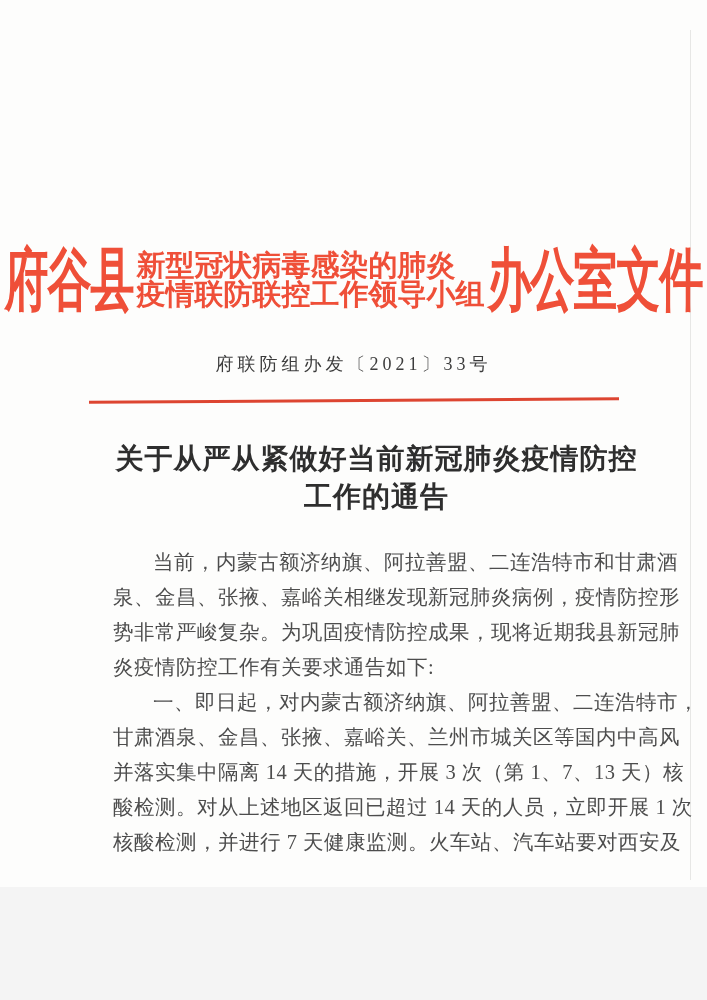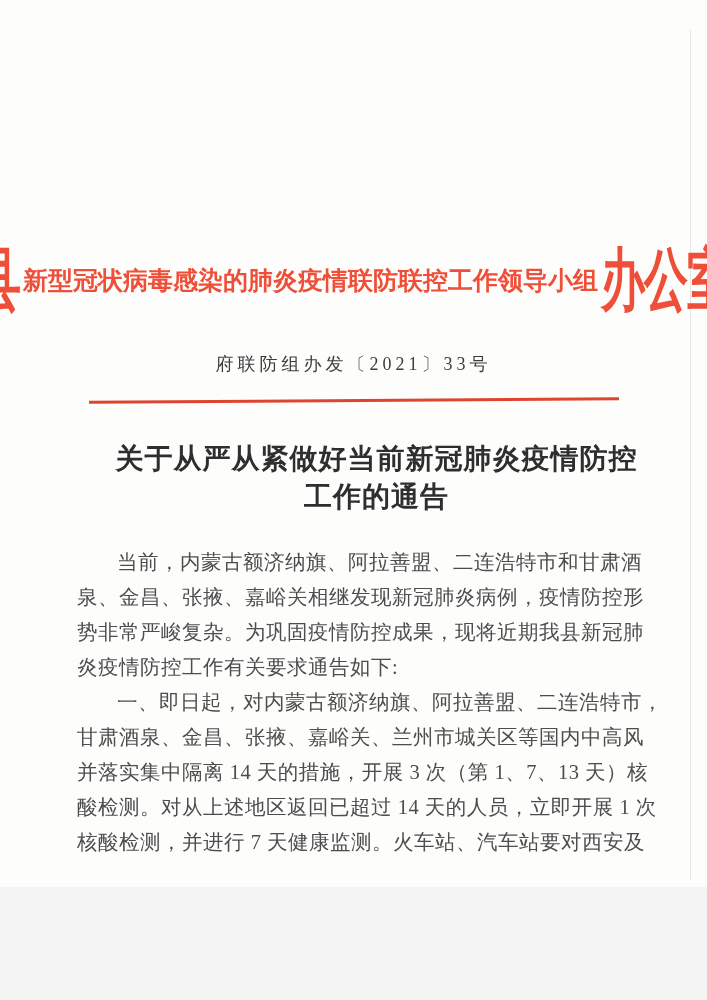--- a/index.html
+++ b/index.html
@@ -32,25 +32,25 @@
   }
   .lh-big{
     font-weight:bold;
     font-size:44px;
     letter-spacing:-1px;
     transform:scaleY(1.55);
     white-space:nowrap;
   }
   .lh-mid{
     display:flex;
-    flex-direction:row;
+    flex-direction:column;
     justify-content:flex-start;
     margin:0 3px;
     font-weight:bold;
-    font-size:25px;
+    font-size:29px;
     line-height:29px;
     white-space:nowrap;
     letter-spacing:0px;
   }
   
   .doc-number{
     position:absolute;
     top:352px;left:0;right:0;
     text-align:center;
     font-size:18px;
@@ -83,20 +83,21 @@
     font-size:20.5px;
     line-height:35px;
     color:#4d4d4d;
     letter-spacing:0.5px;
   }
   .line{
     text-align:justify;
     text-align-last:justify;
     white-space:nowrap;
     height:35px;
+    margin-left:36px;
   }
   .line.short{
     text-align-last:left;
     white-space:normal;
   }
   .line.indent{
     padding-left:40px;
   }
   
   .watermark{

